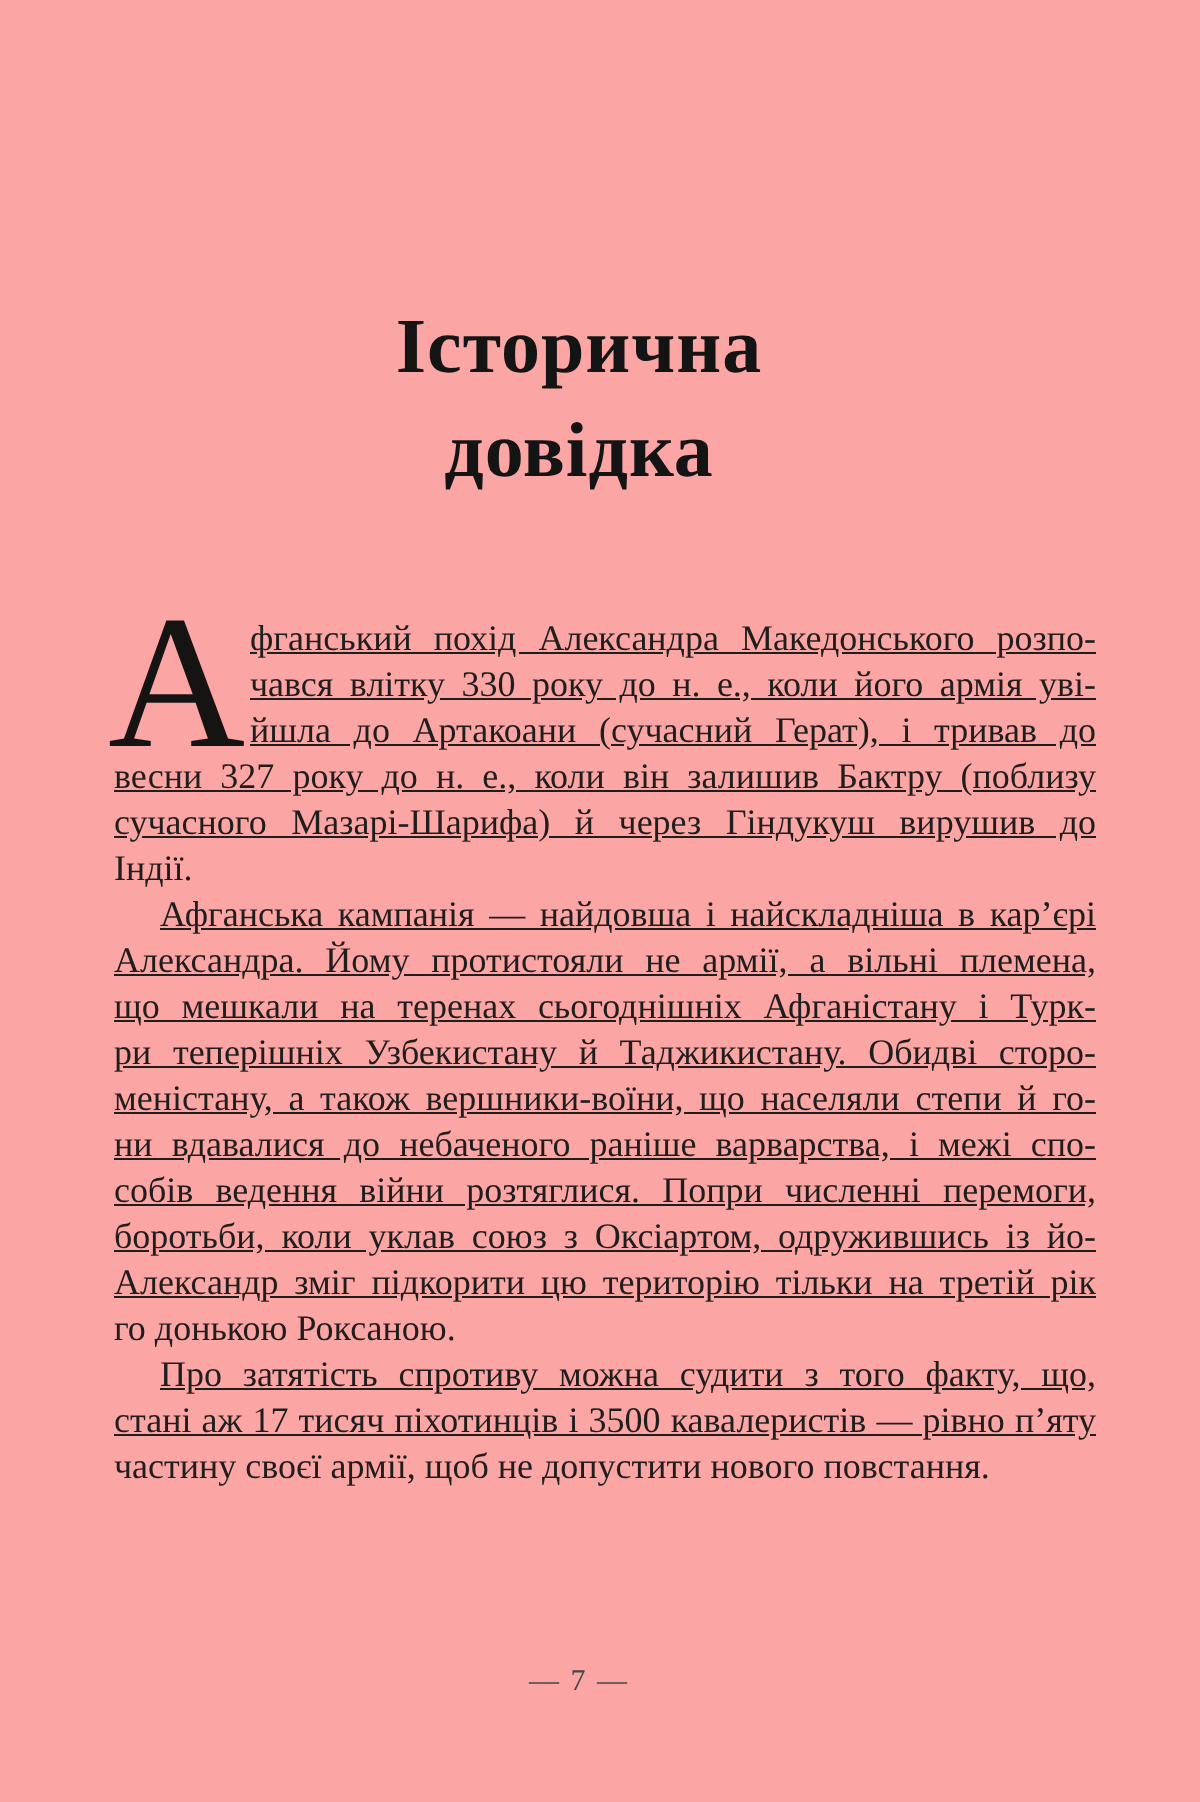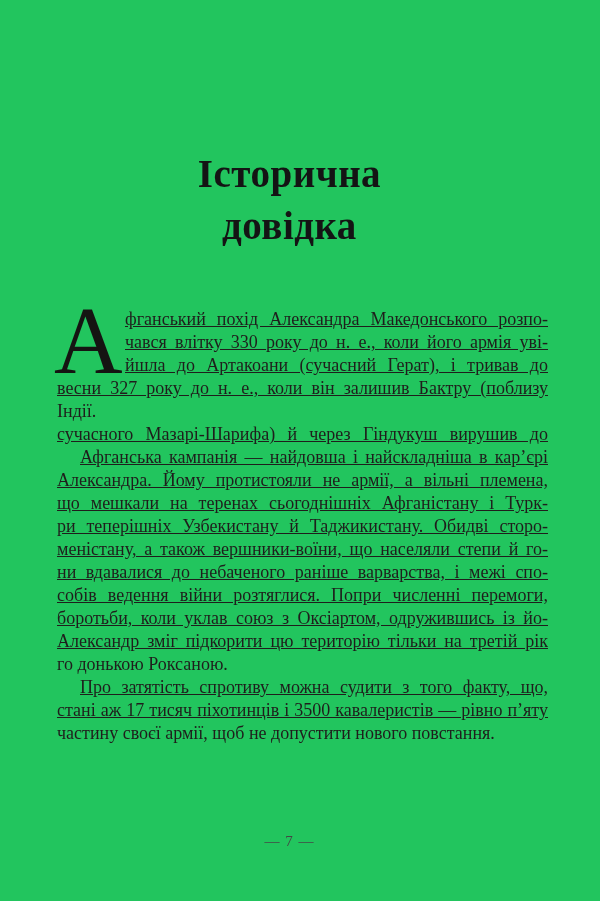--- a/index.html
+++ b/index.html
@@ -11,21 +11,21 @@
     width: 600px;
     height: 901px;
     position: relative;
     overflow: hidden;
     font-family: "Liberation Serif", serif;
     color: #1f1e1c;
   }
   .page {
     position: absolute;
     inset: 0;
-    background: #22c55e;
+    background: #fca5a5;
   }
   
   .title {
     position: absolute;
     left: 44px;
     top: 148px;
     width: 491px;
     text-align: center;
     font-weight: bold;
     font-size: 39px;
@@ -91,22 +91,22 @@
     <div>довідка</div>
   </div>
 
   <div class="body-text">
       <div class="para">
         <span class="dropcap">А</span>
         <div class="line jl beside-drop">фганський похід Александра Македонського розпо-</div>
         <div class="line jl beside-drop">чався влітку 330 року до н. е., коли його армія уві-</div>
         <div class="line jl beside-drop">йшла до Артакоани (сучасний Герат), і тривав до</div>
         <div class="line jl">весни 327 року до н. е., коли він залишив Бактру (поблизу</div>
+        <div class="line jl">сучасного Мазарі-Шарифа) й через Гіндукуш вирушив до</div>
         <div class="line last">Індії.</div>
-        <div class="line jl">сучасного Мазарі-Шарифа) й через Гіндукуш вирушив до</div>
       </div>
       <div class="para">
         <div class="line jl indent">Афганська кампанія — найдовша і найскладніша в кар’єрі</div>
         <div class="line jl">Александра. Йому протистояли не армії, а вільні племена,</div>
         <div class="line jl">що мешкали на теренах сьогоднішніх Афганістану і Турк-</div>
         <div class="line jl">ри теперішніх Узбекистану й Таджикистану. Обидві сторо-</div>
         <div class="line jl">меністану, а також вершники-воїни, що населяли степи й го-</div>
         <div class="line jl">ни вдавалися до небаченого раніше варварства, і межі спо-</div>
         <div class="line jl">собів ведення війни розтяглися. Попри численні перемоги,</div>
         <div class="line jl">боротьби, коли уклав союз з Оксіартом, одружившись із йо-</div>

